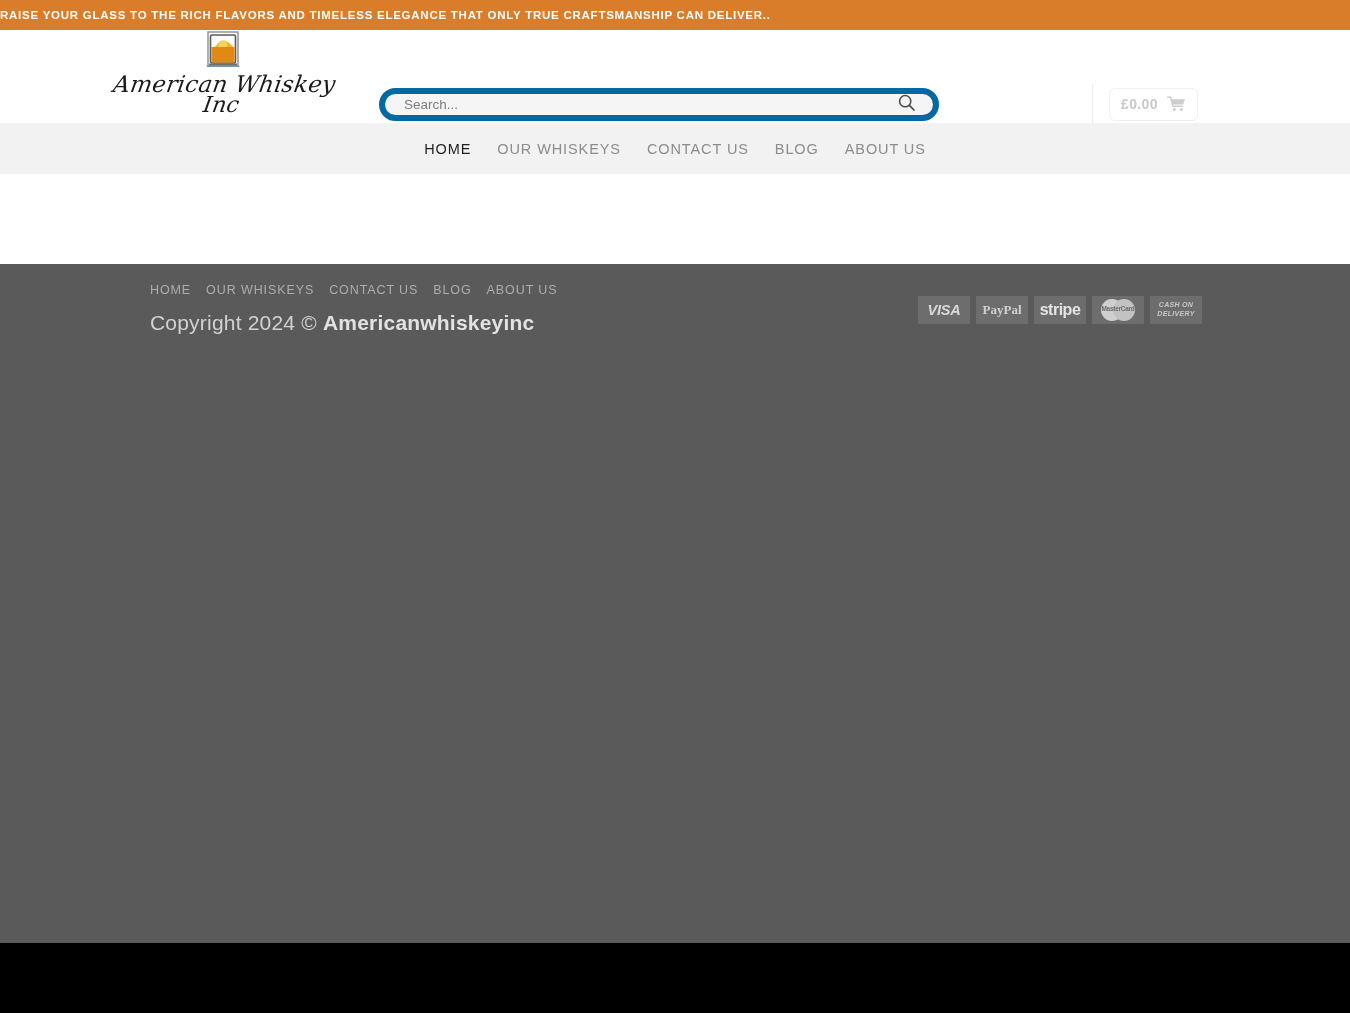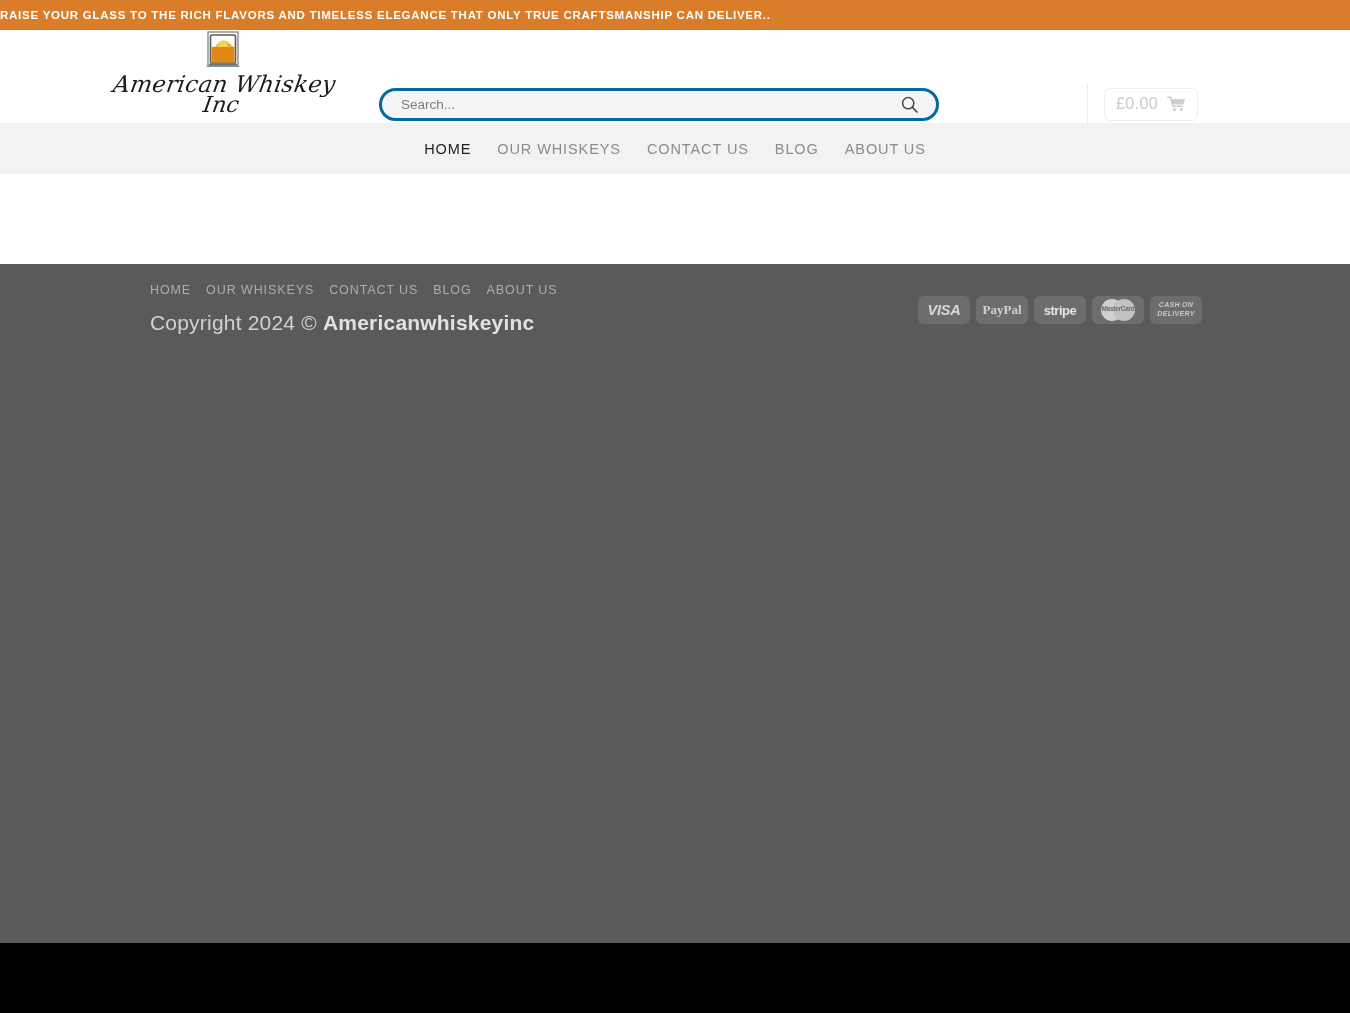--- a/index.html
+++ b/index.html
@@ -77,24 +77,24 @@
     position: absolute;
     left: 379px;
     top: 58px;
     width: 560px;
     height: 33px;
   }
   .search-field {
     width: 100%;
     height: 33px;
     background: #f5f5f5;
-    border: 3px solid #0369a1;
+    border: 6px solid #0369a1;
     border-radius: 17px;
     display: flex;
-    align-items: flex-start;
+    align-items: flex-end;
     padding: 0 14px 0 19px;
     box-shadow: 0 1px 2px rgba(0,0,0,0.04);
   }
   .search-input {
     flex: 1;
     border: none;
     outline: none;
     background: transparent;
     font-family: "Liberation Sans", sans-serif;
     font-size: 13.5px;
@@ -134,24 +134,24 @@
     border-radius: 6px;
     height: 33px;
     padding: 0 11px;
     display: flex;
     align-items: center;
     gap: 9px;
     background: #ffffff;
     cursor: pointer;
   }
   .cart-amount {
-    font-size: 16px;
+    font-size: 14px;
     color: #c9c9c9;
     letter-spacing: 0.4px;
-    font-weight: 400;
+    font-weight: 700;
   }
   .cart-icon { display: block; }
 
   
   .main-nav {
     height: 51px;
     background: #f2f2f2;
     display: flex;
     align-items: center;
     justify-content: center;
@@ -219,21 +219,21 @@
     right: 148px;
     top: 32px;
     display: flex;
     gap: 6px;
     align-items: center;
   }
   .pay-badge {
     width: 52px;
     height: 28px;
     background: #6d6d6d;
-    border-radius: 6px;
+    border-radius: 0;
     display: flex;
     align-items: center;
     justify-content: center;
     overflow: hidden;
   }
   .pay-visa {
     font-family: "Liberation Sans", sans-serif;
     font-weight: 700;
     font-style: italic;
     font-size: 14.5px;
@@ -242,21 +242,21 @@
   }
   .pay-paypal {
     font-family: "Liberation Serif", serif;
     font-weight: 700;
     font-size: 13px;
     color: #d2d2d2;
   }
   .pay-stripe {
     font-family: "Liberation Sans", sans-serif;
     font-weight: 700;
-    font-size: 13px;
+    font-size: 16px;
     color: #e4e4e4;
     letter-spacing: -0.5px;
   }
   .pay-mc-wrap { position: relative; width: 44px; height: 22px; }
   .mc-c1, .mc-c2 {
     position: absolute;
     width: 22px; height: 22px;
     border-radius: 50%;
     background: #cfcfcf;
     top: 0;

